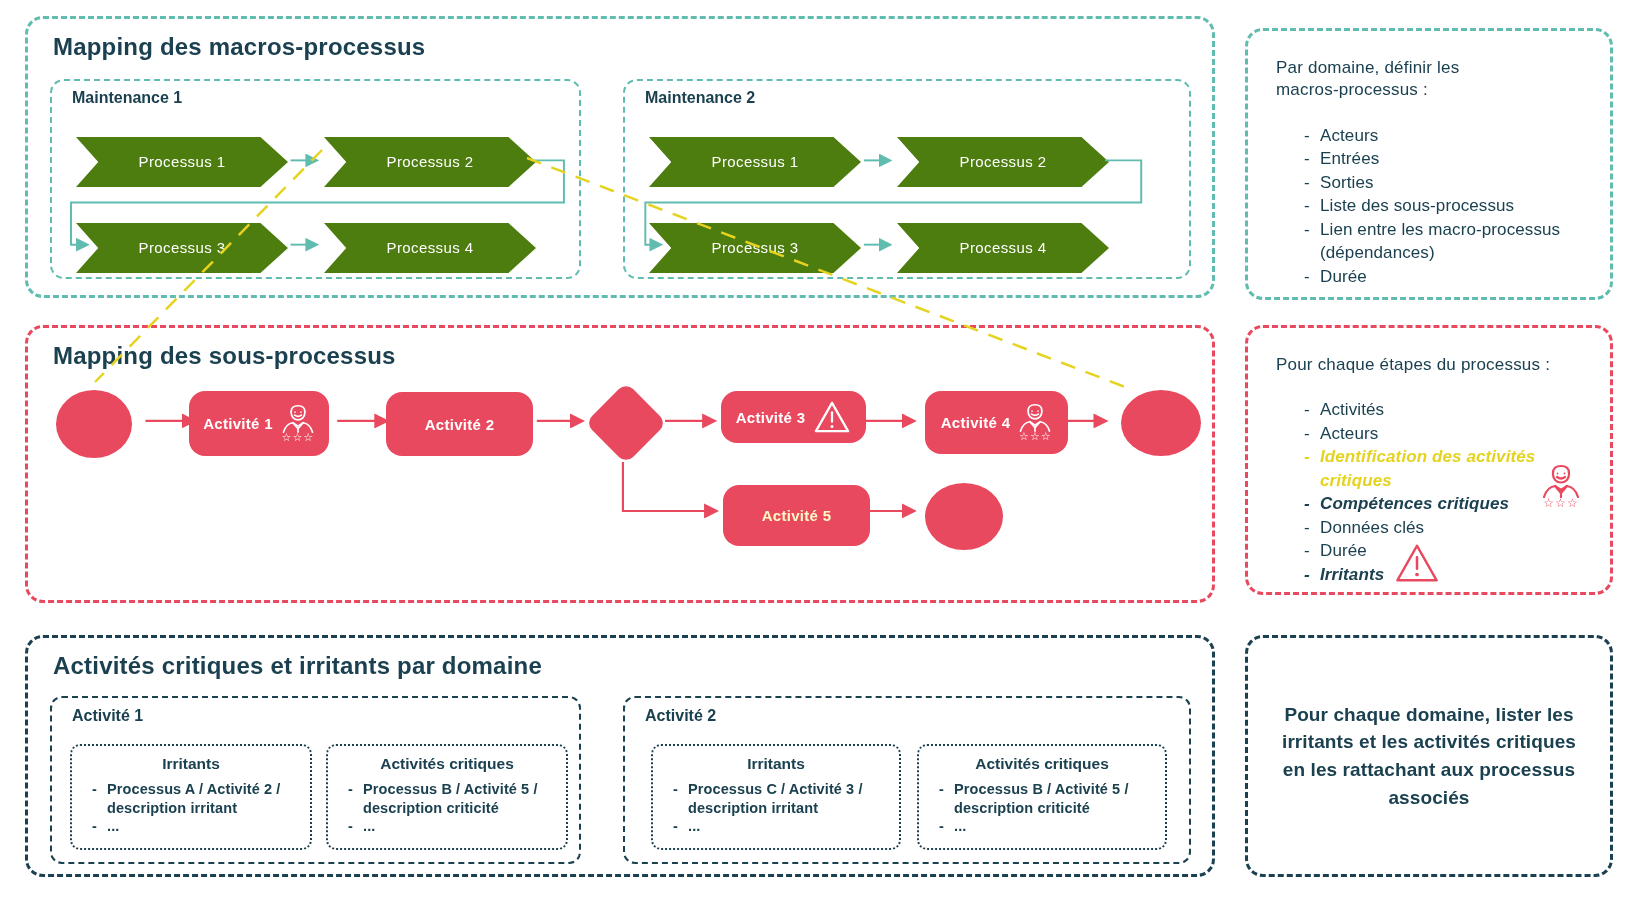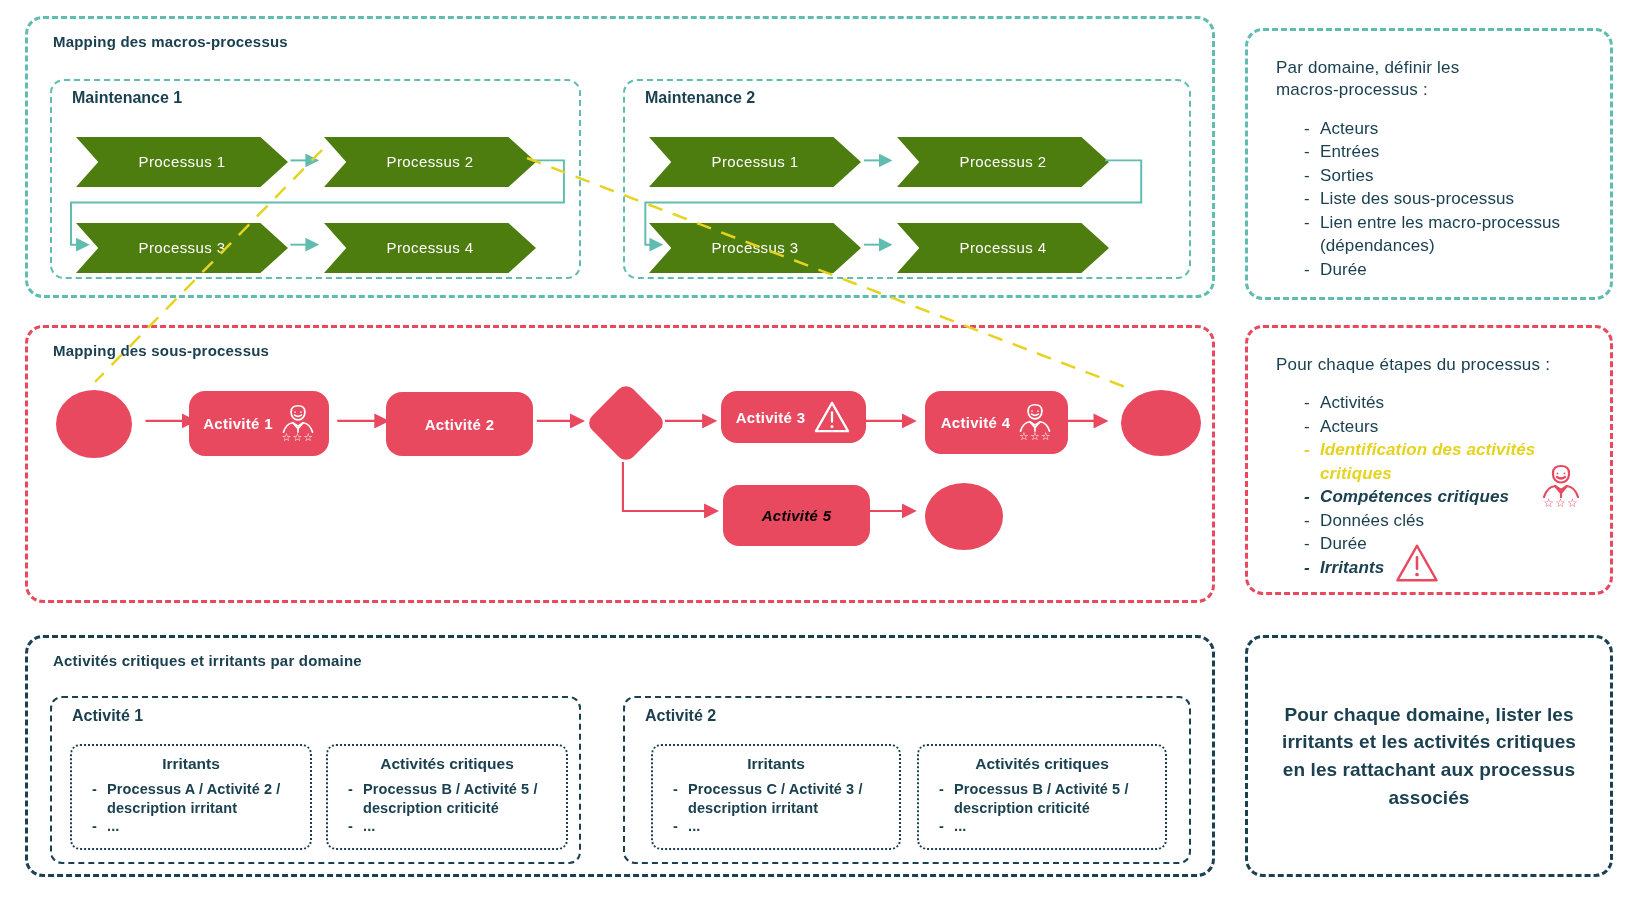--- a/index.html
+++ b/index.html
@@ -12,21 +12,21 @@
   .red-panel  { border:3px dashed #e8495f; }
   .navy-panel { border:3px dashed #1b4150; }
 
   #macro-section { left:25px;  top:16px;  width:1190px; height:282px; }
   #macro-note    { left:1245px;top:28px;  width:368px;  height:272px; }
   #sub-section   { left:25px;  top:325px; width:1190px; height:278px; }
   #sub-note      { left:1245px;top:325px; width:368px;  height:270px; }
   #crit-section  { left:25px;  top:635px; width:1190px; height:242px; }
   #crit-note     { left:1245px;top:635px; width:368px;  height:242px; }
 
-  .sec-title { position:absolute; left:25px; top:14px; margin:0; font-size:15px; font-weight:800; letter-spacing:.2px; color:#1b4150; }
+  .sec-title { position:absolute; left:25px; top:14px; margin:0; font-size:24px; font-weight:800; letter-spacing:.2px; color:#1b4150; }
 
   
   .mbox { position:absolute; top:60px; height:200px; border:2px dashed #61bcb0; border-radius:14px; box-sizing:border-box; }
   #m1 { left:22px;  width:531px; }
   #m2 { left:595px; width:568px; }
   .mbox h3 { position:absolute; top:8px; left:20px; margin:0; font-size:16px; font-weight:700; }
   .proc {
     position:absolute; width:212px; height:50px; background:#4d7c0f; color:#fff;
     clip-path:polygon(0 0, 87% 0, 100% 50%, 87% 100%, 0 100%, 10.5% 50%);
     font-size:15px; font-weight:500; letter-spacing:.4px; text-align:center; line-height:50px;
@@ -47,33 +47,33 @@
   .act {
     position:absolute; background:#e8495f; border-radius:16px; color:#fff;
     display:flex; align-items:center; justify-content:center; gap:8px;
     font-size:15px; font-weight:600; letter-spacing:.3px;
   }
   .a1 { left:161px; top:63px;  width:140px; height:65px; }
   .a2 { left:358px; top:64px;  width:147px; height:64px; }
   .a3 { left:693px; top:63px;  width:145px; height:52px; }
   .a4 { left:897px; top:63px;  width:143px; height:63px; }
   .a5 { left:695px; top:157px; width:147px; height:61px; }
-  .a5 .alabel { color:#000000; font-weight:800; font-style:italic; }
+  .a5 .alabel { color:#fef9c3; font-weight:800; }
   .diamond { position:absolute; left:569px; top:66px; width:58px; height:58px; background:#e8495f; border-radius:10px; transform:rotate(45deg); }
 
   .worker { display:flex; flex-direction:column; align-items:center; line-height:1; color:#fff; }
   .worker svg { display:block; }
   .worker .stars { font-size:11px; letter-spacing:1px; margin-top:-1px; font-style:normal; font-weight:400; }
   .icon-wrap { display:inline-flex; }
 
   
   .note { padding:26px 28px; }
   .note-intro { margin:0; font-size:17px; font-weight:400; line-height:1.32; letter-spacing:.2px; }
   #macro-note .note-intro { max-width:235px; }
-  .dash-list { margin:15px 0 0; padding:0 0 0 28px; list-style:none; font-size:17px; font-weight:500; line-height:1.38; letter-spacing:.1px; }
+  .dash-list { margin:22px 0 0; padding:0 0 0 28px; list-style:none; font-size:17px; font-weight:500; line-height:1.38; letter-spacing:.1px; }
   .dash-list li { position:relative; padding-left:16px; margin:0; }
   .dash-list li::before { content:"-"; position:absolute; left:0; }
   .yellow-bi { color:#e5d320; font-weight:800; font-style:italic; }
   .navy-bi { font-weight:800; font-style:italic; }
   #sub-note { overflow:visible; }
   .worker-red { position:absolute; left:293px; top:136px; color:#e8495f; }
   .worker-red .stars { font-size:12px; }
   .warning-red { position:absolute; left:146px; top:214px; color:#e8495f; }
 
   

